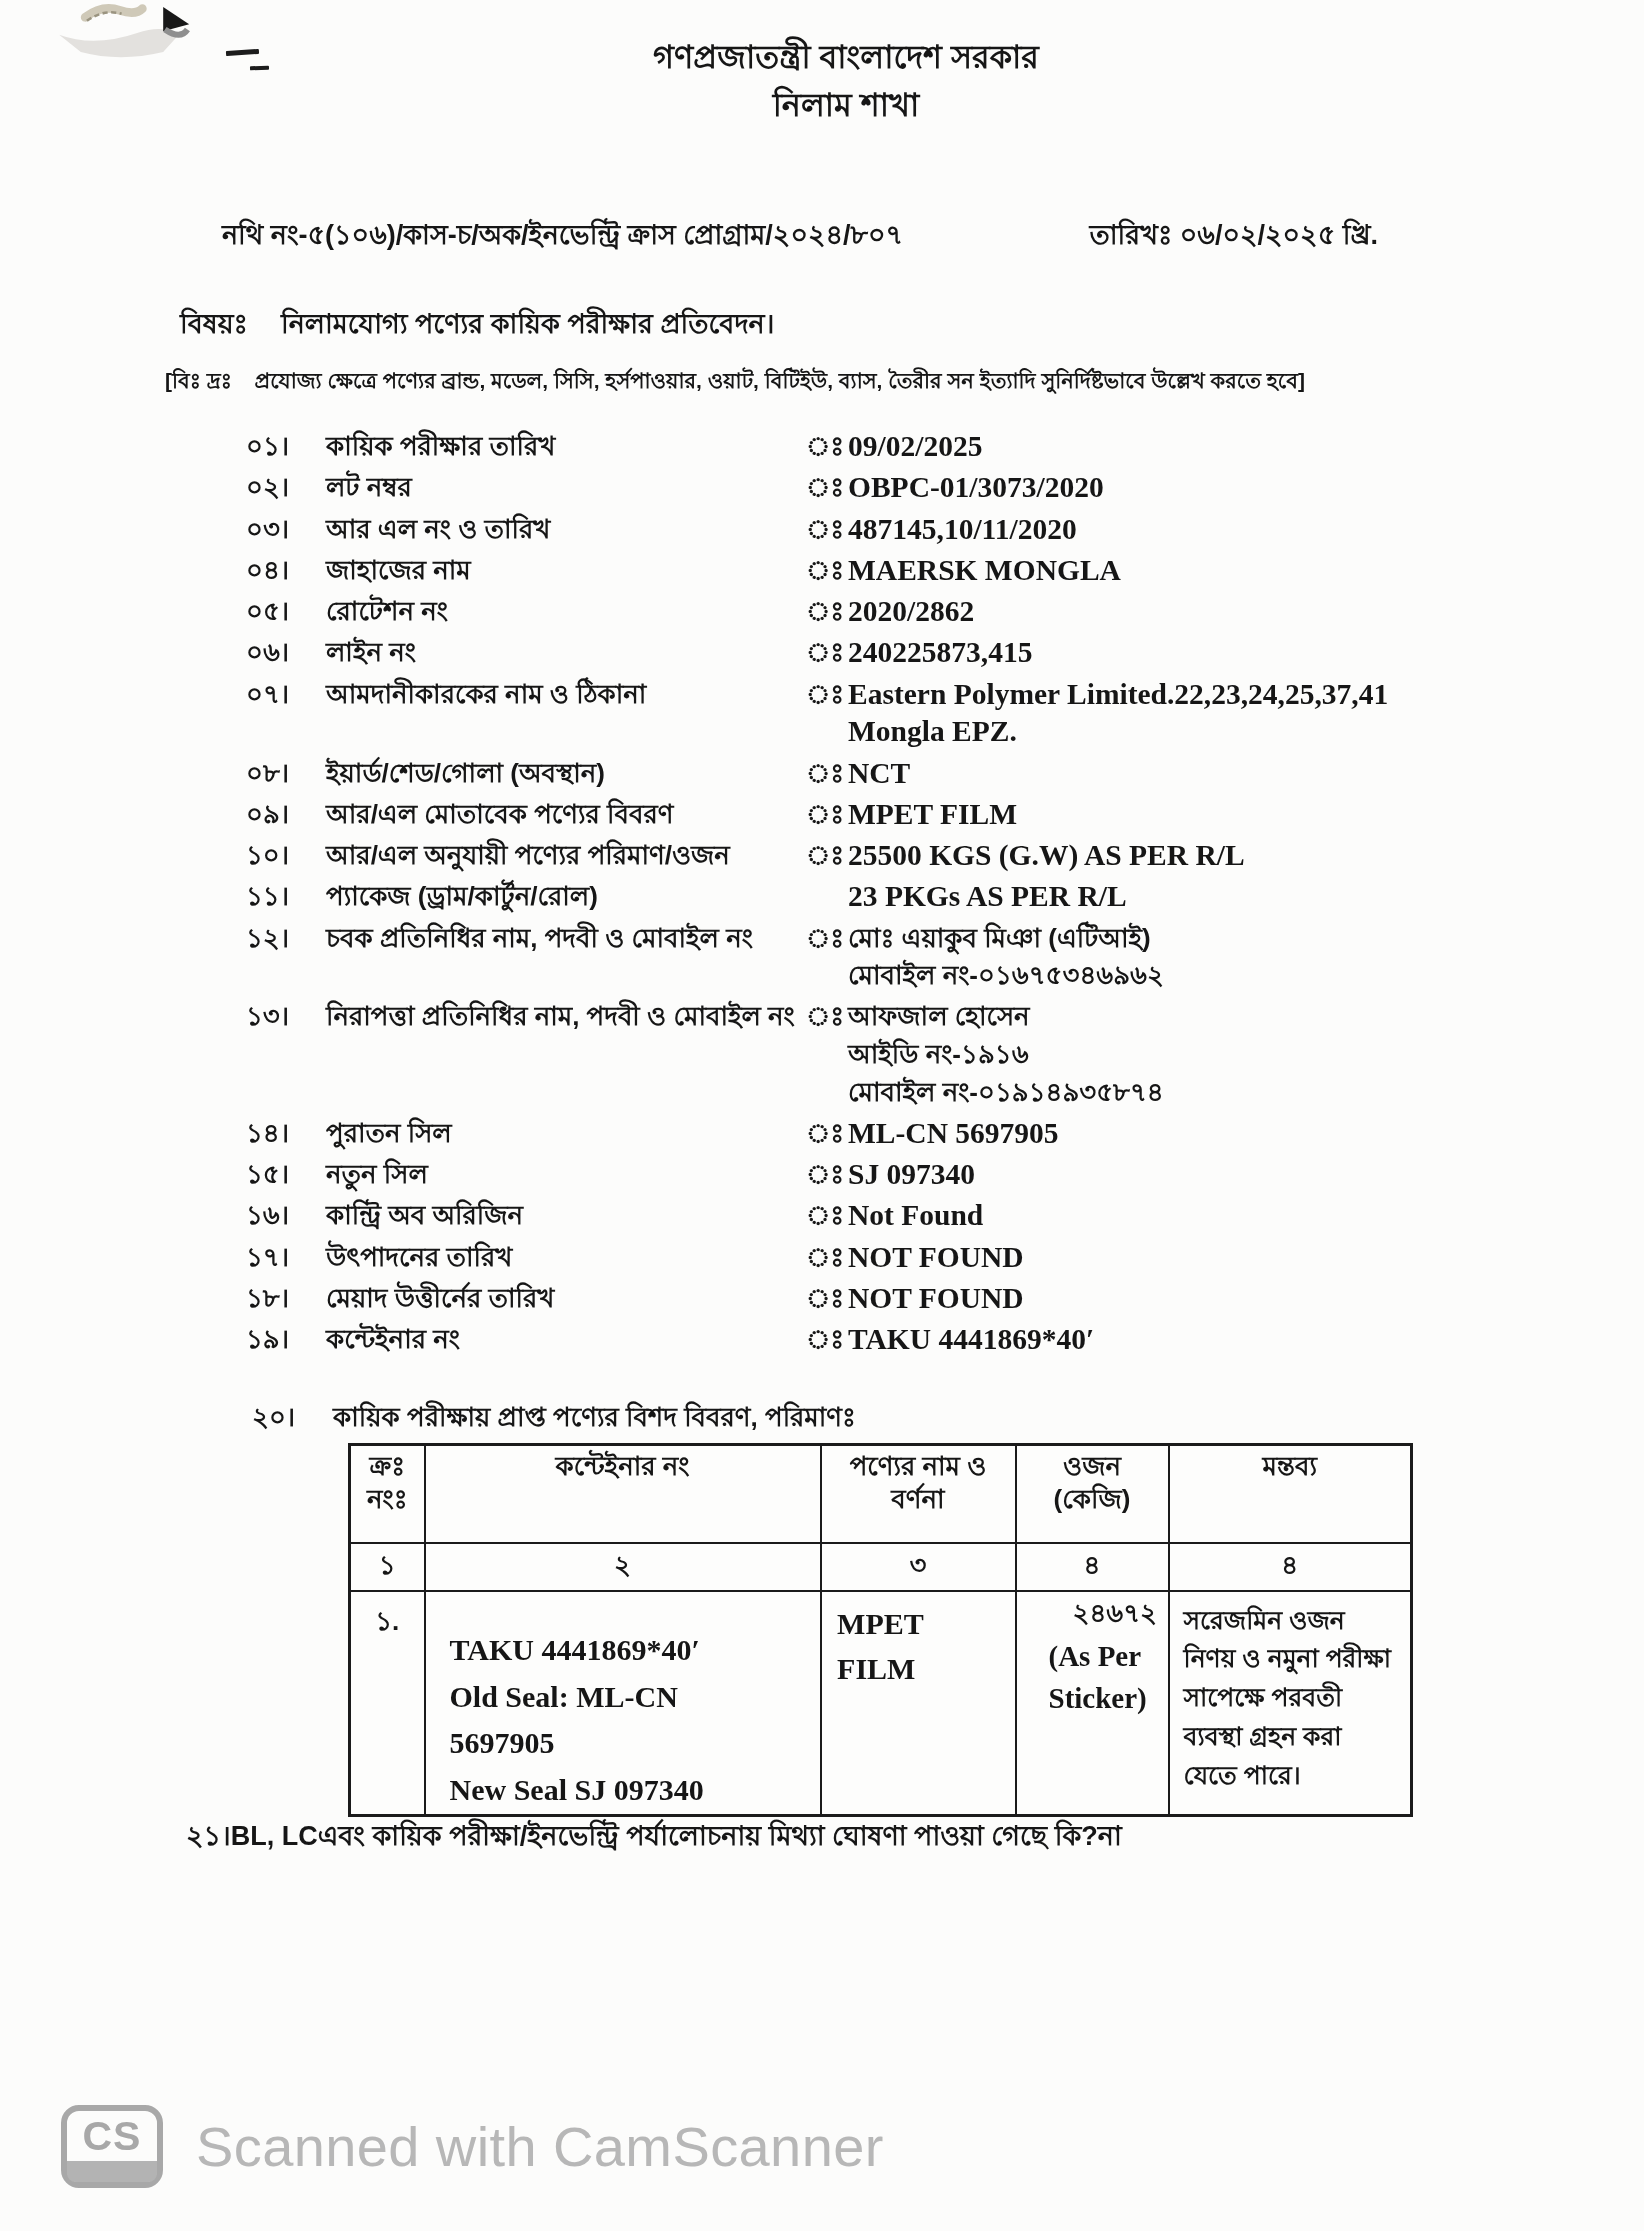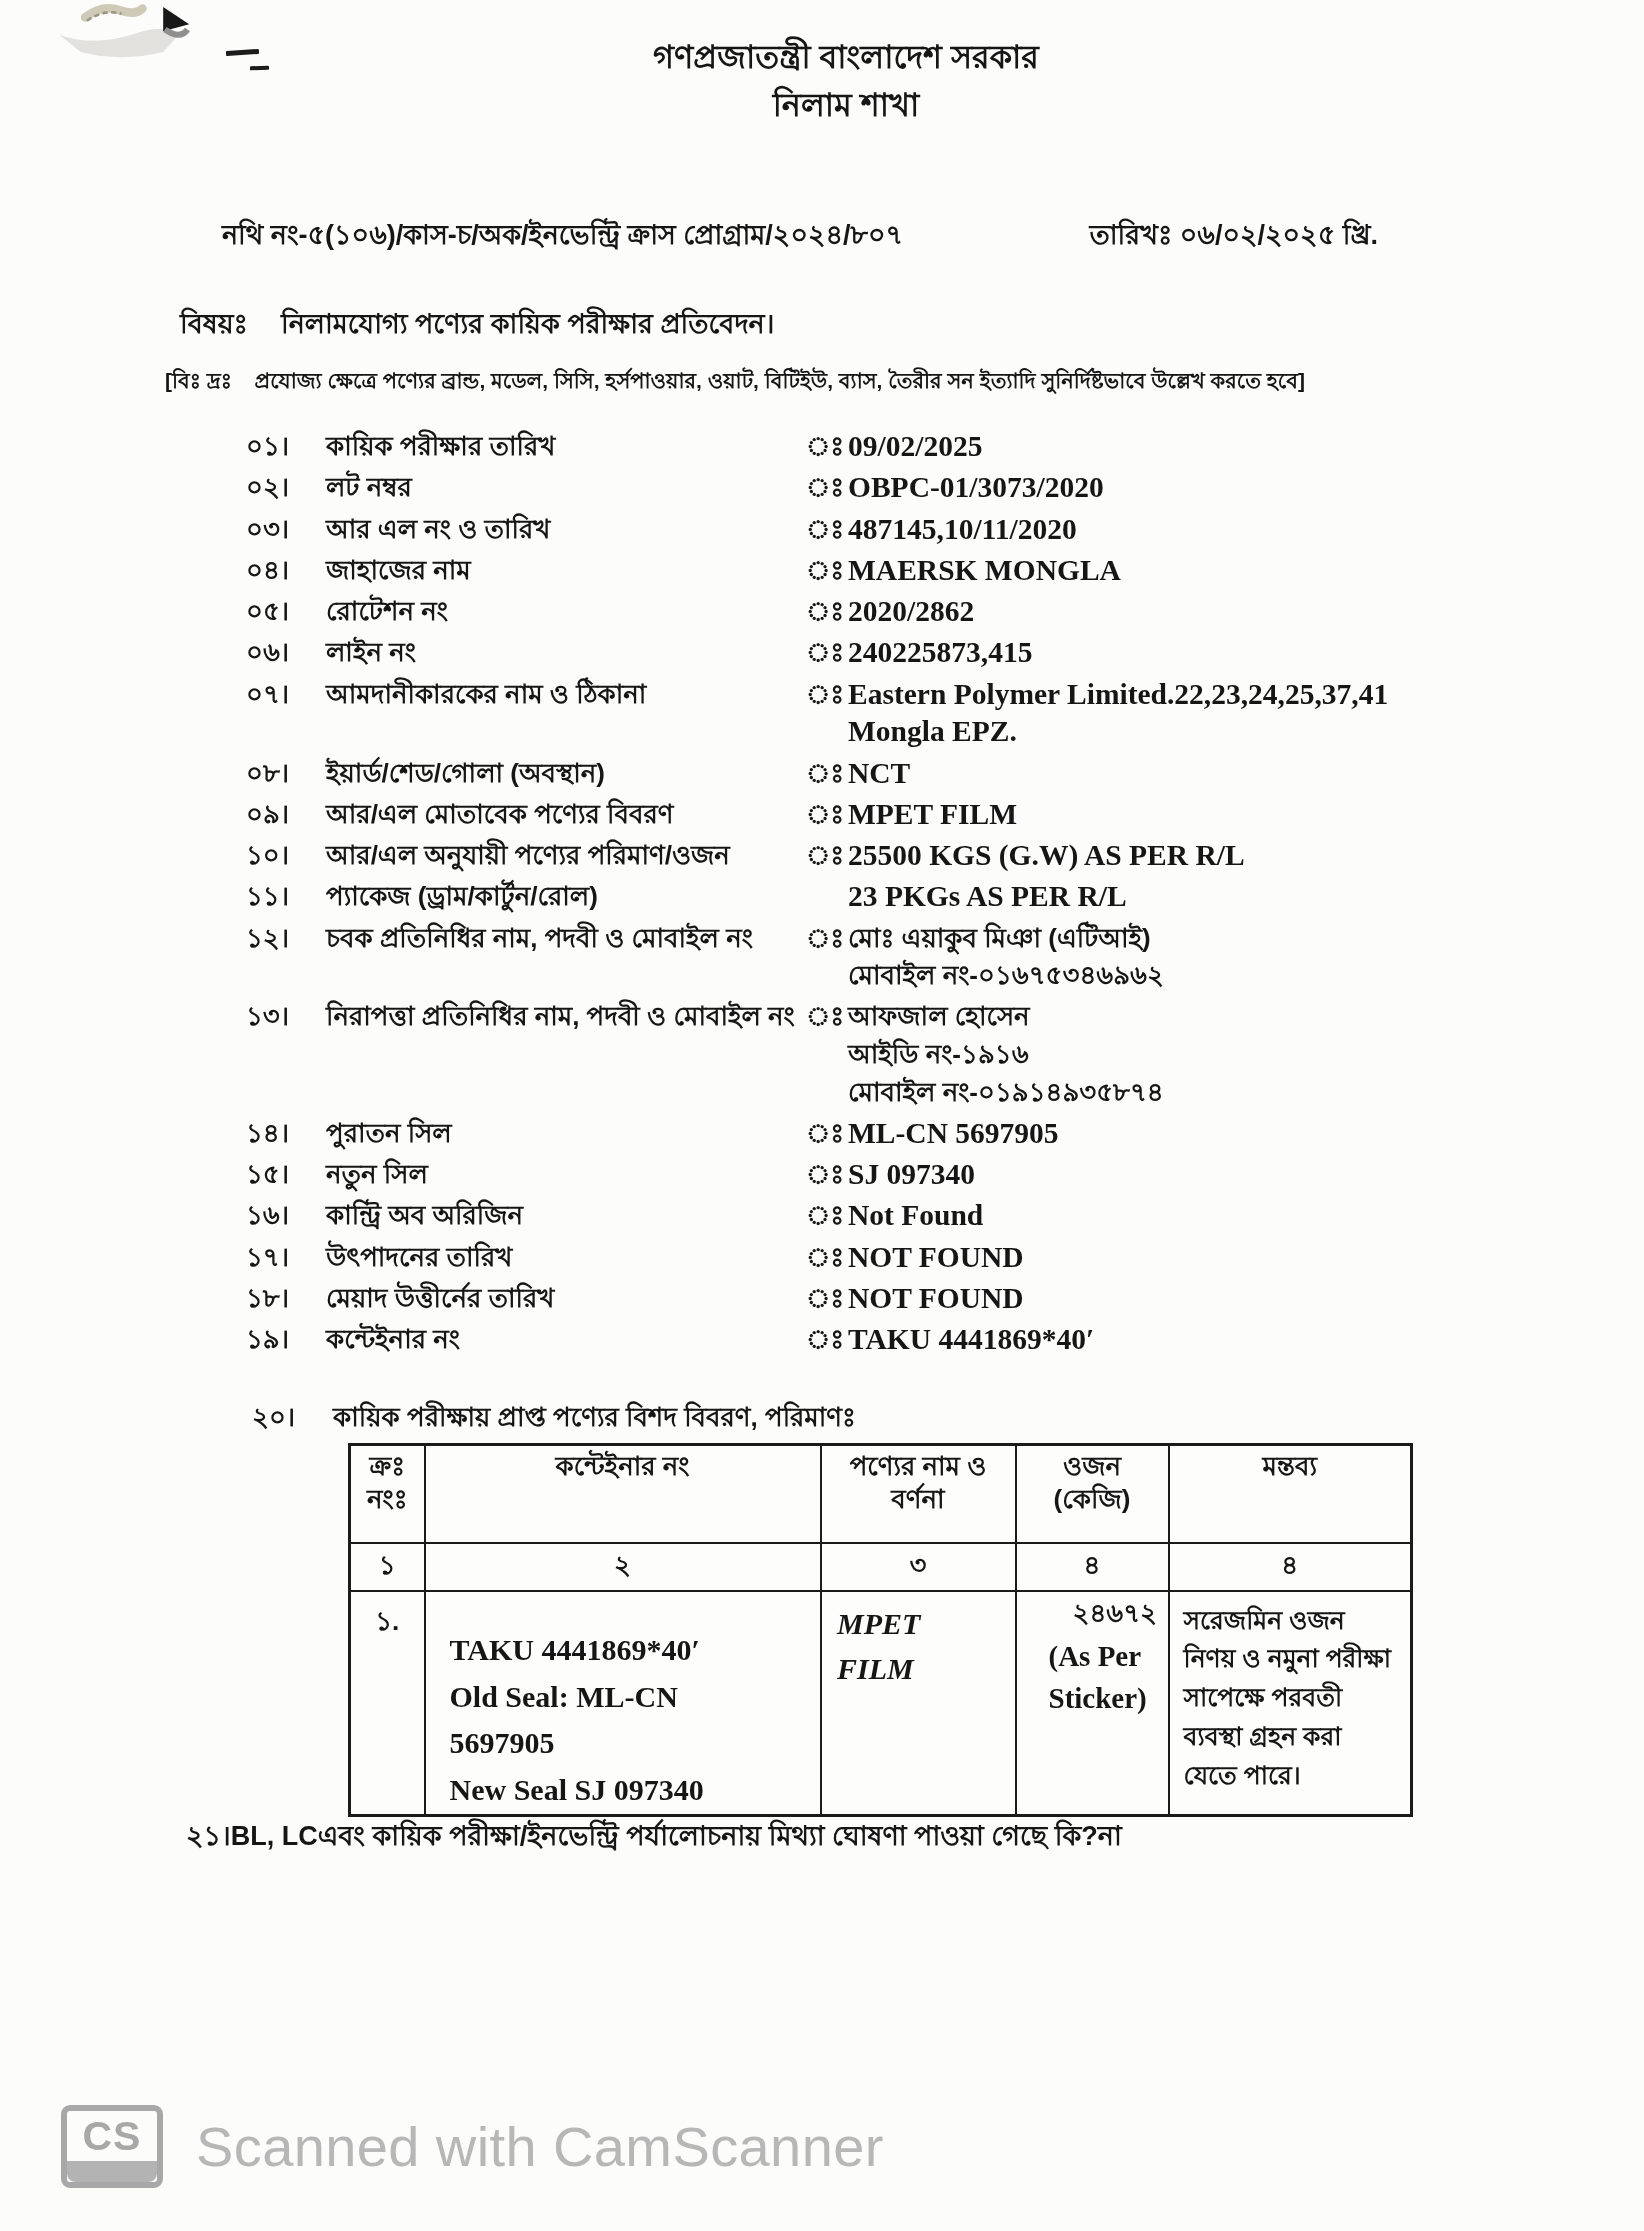--- a/index.html
+++ b/index.html
@@ -38,31 +38,31 @@
   
   .tbl-wrap{position:absolute;top:1443px;left:348px;}
   table.goods{border-collapse:collapse;table-layout:fixed;width:1062px;background:#fdfdfc;}
   table.goods td,table.goods th{border:2.2px solid #1b1b1b;vertical-align:top;overflow:hidden;}
   table.goods{border:3px solid #1b1b1b;}
   th.hdr{font-size:26px;font-weight:700;text-align:center;vertical-align:middle;height:89px;padding:3.5px 5.2px;line-height:1.3;}
   td.cnum{font-size:26px;font-weight:700;text-align:center;height:38px;vertical-align:middle;}
   td.body-sl{font-size:26px;font-weight:700;text-align:center;padding-top:8.7px;height:212px;}
   td.body-cont{padding:35px 7px 0 24px;}
   td.body-cont .val-line.latin{font-size:30px;line-height:1.55;}
-  td.body-prod{padding:8.7px 5.2px 0 15.6px;font-style:italic;}
+  td.body-prod{padding:8.7px 5.2px 0 15.6px;}
   td.body-prod .val-line.latin{font-size:30px;line-height:1.5;}
   td.body-wt{vertical-align:middle;padding-left:32px;}
   td.body-wt .val-line{font-size:26px;line-height:1.6;}
   td.body-wt .val-line.latin{font-size:29px;line-height:1.45;}
   td.body-rem{padding:8.7px 10.4px 0 14px;font-size:25px;line-height:1.55;font-weight:700;}
   
   .q21{position:absolute;top:1815px;left:162px;display:flex;font-size:27px;width:1390px;}
   
   .footer{position:absolute;top:2105px;left:61px;display:flex;align-items:center;gap:33px;}
-  .cs-logo{position:relative;width:90px;height:71px;border:6px solid #a8a8a8;border-radius:9px;}
+  .cs-logo{position:relative;width:90px;height:71px;border:6px solid #a8a8a8;border-radius:18px;}
   .cs-band{position:absolute;left:0;right:0;bottom:0;height:21px;background:#b3b3b3;border-radius:0 0 8.7px 8.7px;}
   .cs-text{font-size:41px;font-weight:700;color:#a8a8a8;text-align:center;line-height:50px;letter-spacing:0.9px;}
   .footer-text{font-size:56px;color:#b7b7b7;font-weight:500;letter-spacing:0.4px;}
 </style>
 </head>
 <body>
 
 <div class="page">
 
   <div class="binding">

